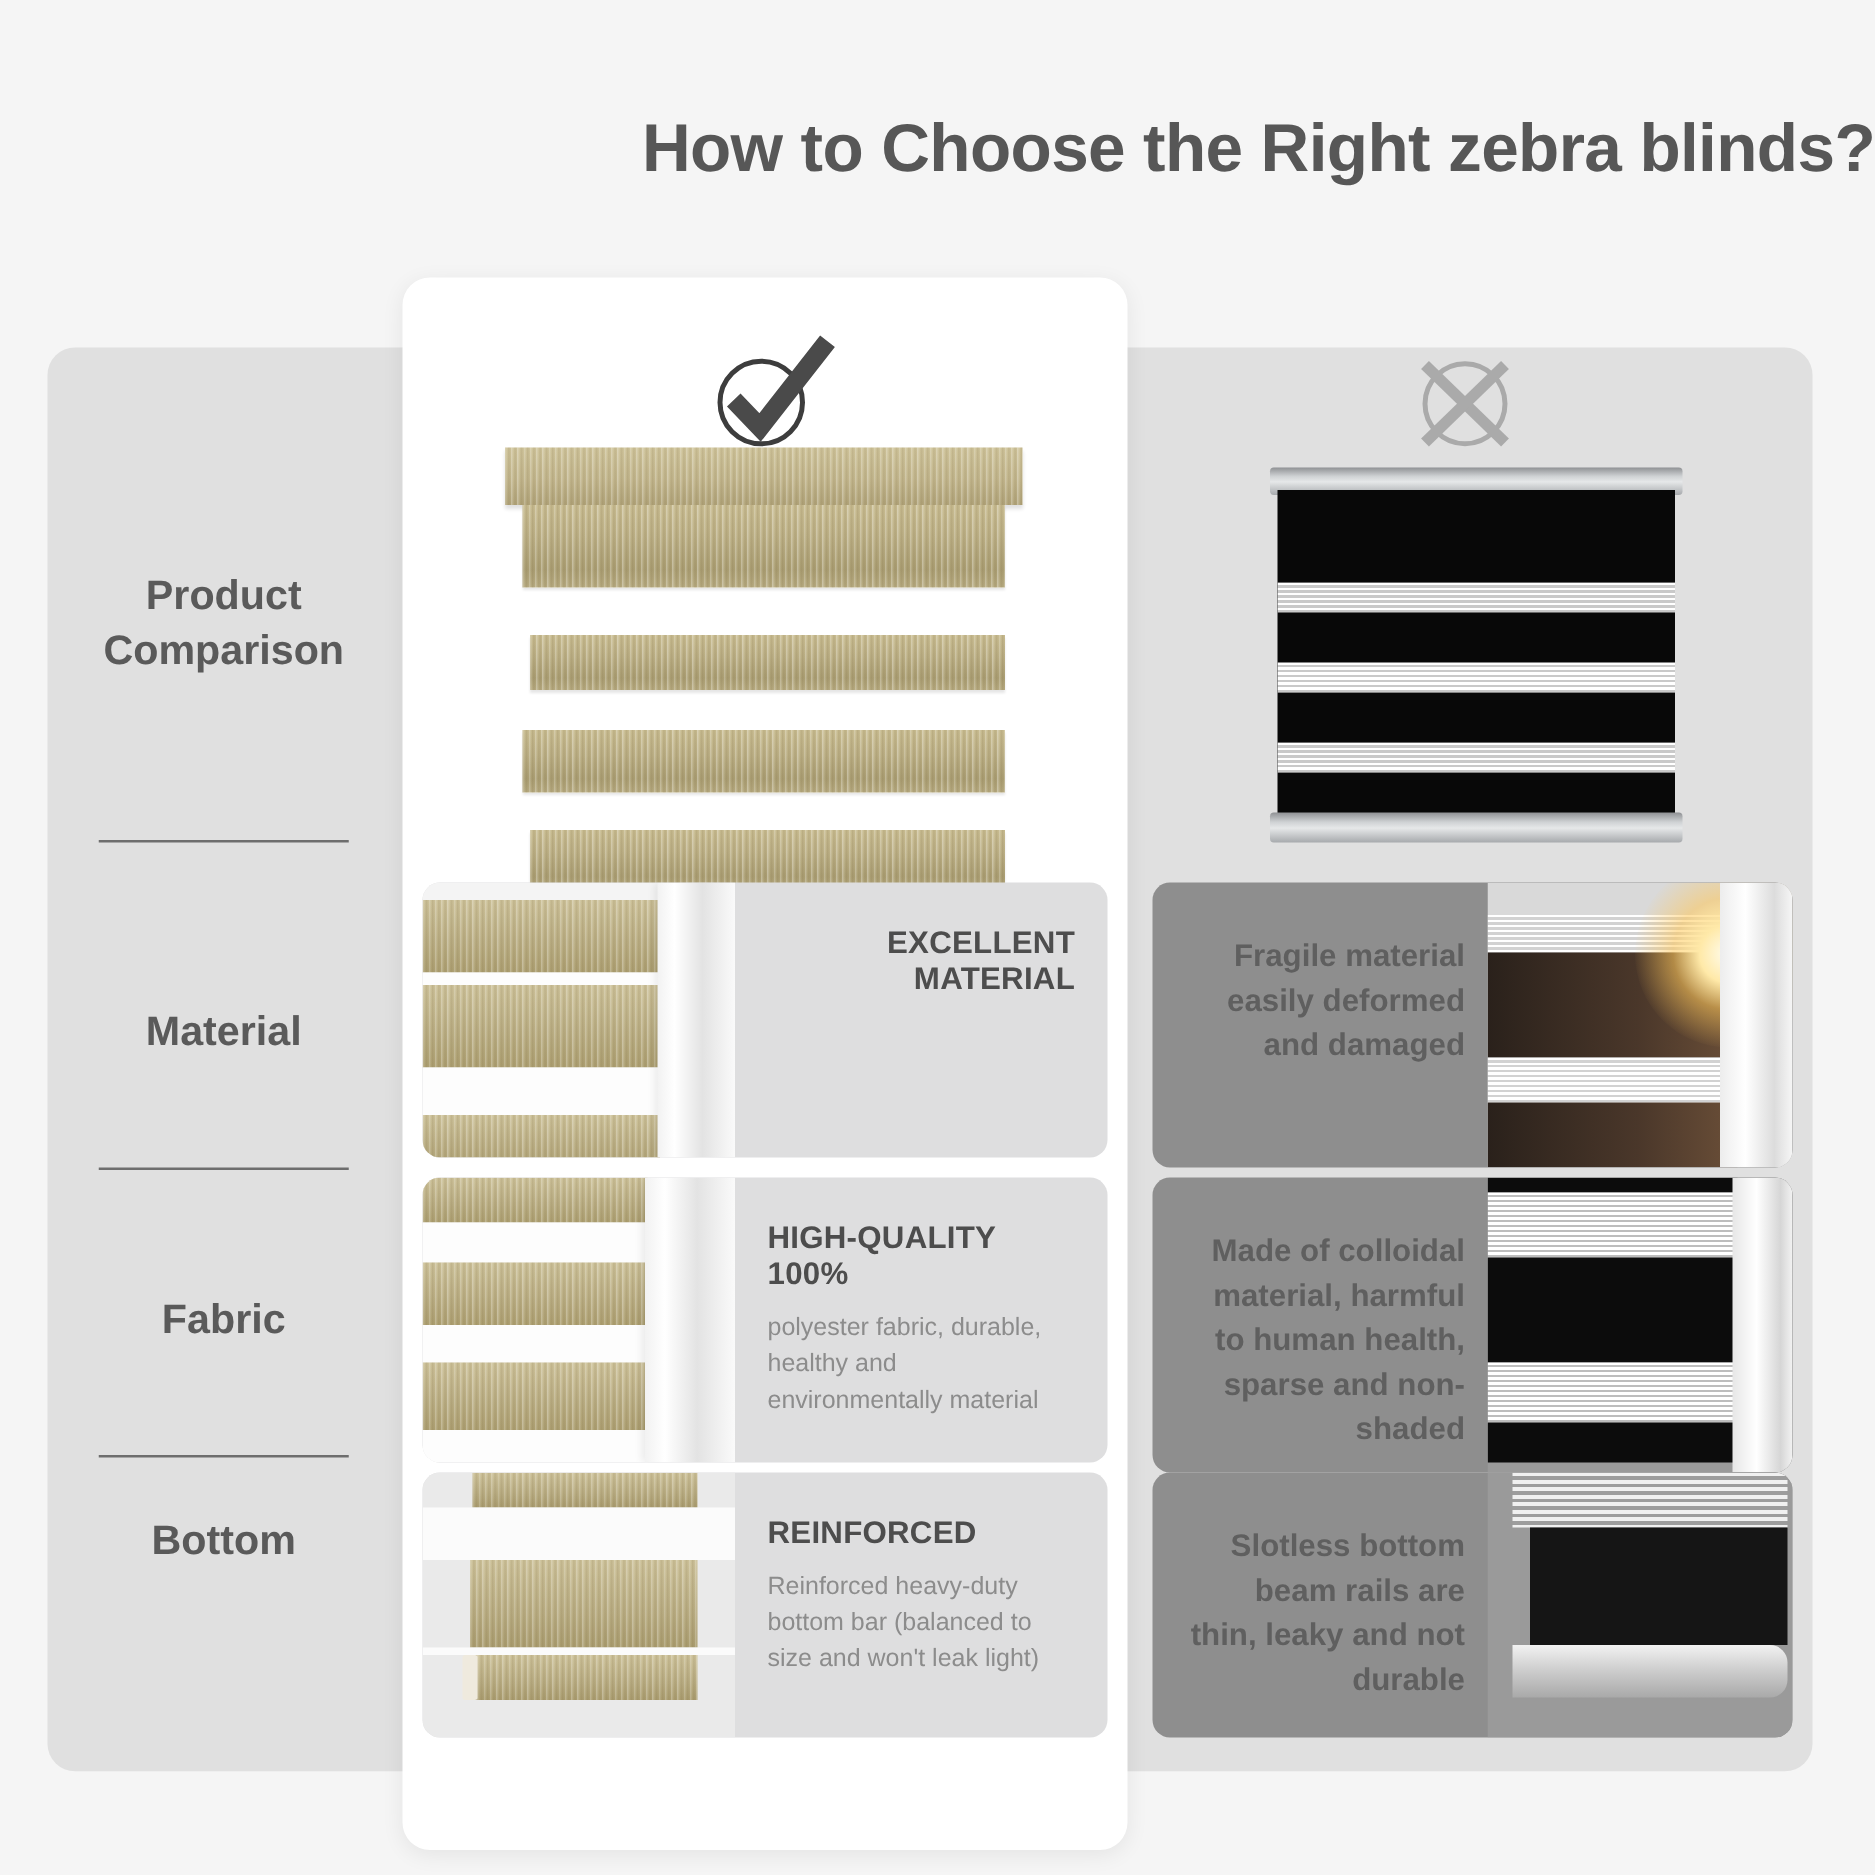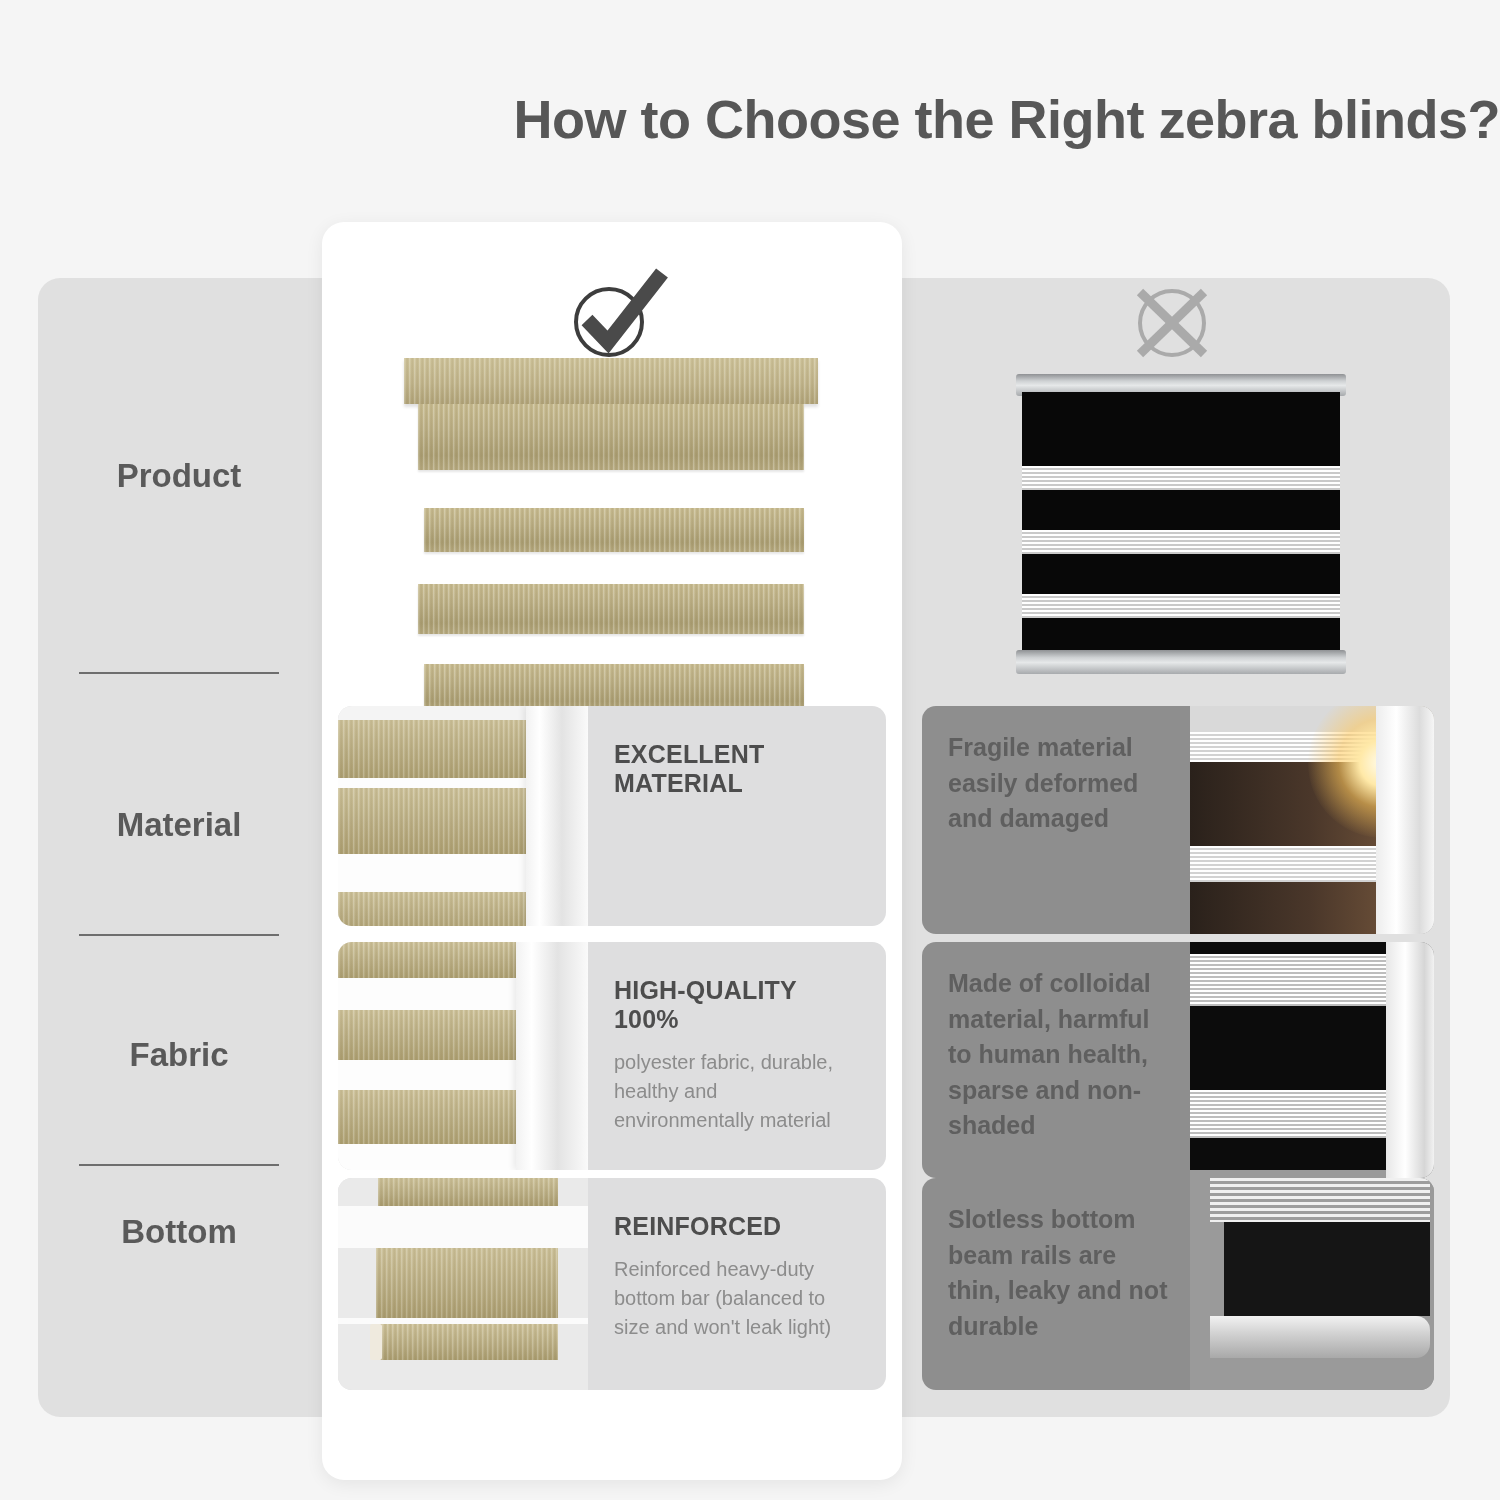--- a/index.html
+++ b/index.html
@@ -165,30 +165,30 @@
   .feat.good {
     left: 338px;
     width: 548px;
     background: #dededf;
   }
   .feat.bad {
     left: 922px;
     width: 512px;
     background: #8e8e8e;
   }
-  .feat.g1 { top: 706px; height: 220px; }
+  .feat.g1 { top: 706px; height: 220px; text-align: right; }
   .feat.g2 { top: 942px; height: 228px; }
   .feat.g3 { top: 1178px; height: 212px; }
   .feat.b1 { top: 706px; height: 228px; }
   .feat.b2 { top: 942px; height: 236px; }
   .feat.b3 { top: 1178px; height: 212px; }
 
   .feat-photo { position: relative; flex: 0 0 250px; overflow: hidden; }
   .feat-text  { flex: 1; padding: 34px 26px 0 26px; }
-  .feat-text.bad { padding: 24px 18px 0 26px; flex: 0 0 268px; }
+  .feat-text.bad { padding: 42px 18px 0 26px; flex: 0 0 268px; text-align: right; }
 
   .feat-title {
     font-size: 25px; font-weight: bold;
     color: #4d4d4d; letter-spacing: 0.2px;
     margin-bottom: 14px;
   }
   .feat-body {
     font-size: 20px; color: #8c8c8c;
     line-height: 1.45;
   }
@@ -255,20 +255,21 @@
 
 <div id="root">
 
   <div class="page-title">How to Choose the Right zebra blinds?</div>
 
   <div class="base-panel"></div>
 
   <div class="label-col">
     <div class="row-label r0">
       <div>Product</div>
+      <div>Comparison</div>
     </div>
     <div class="divider d0"></div>
 
     <div class="row-label r1">
       <div>Material</div>
     </div>
     <div class="divider d1"></div>
 
     <div class="row-label r2">
       <div>Fabric</div>

